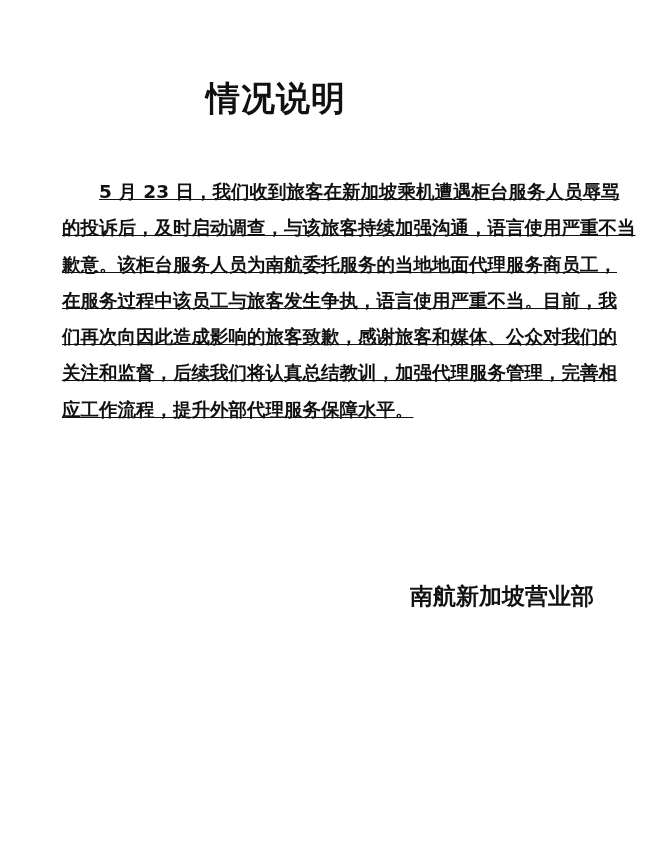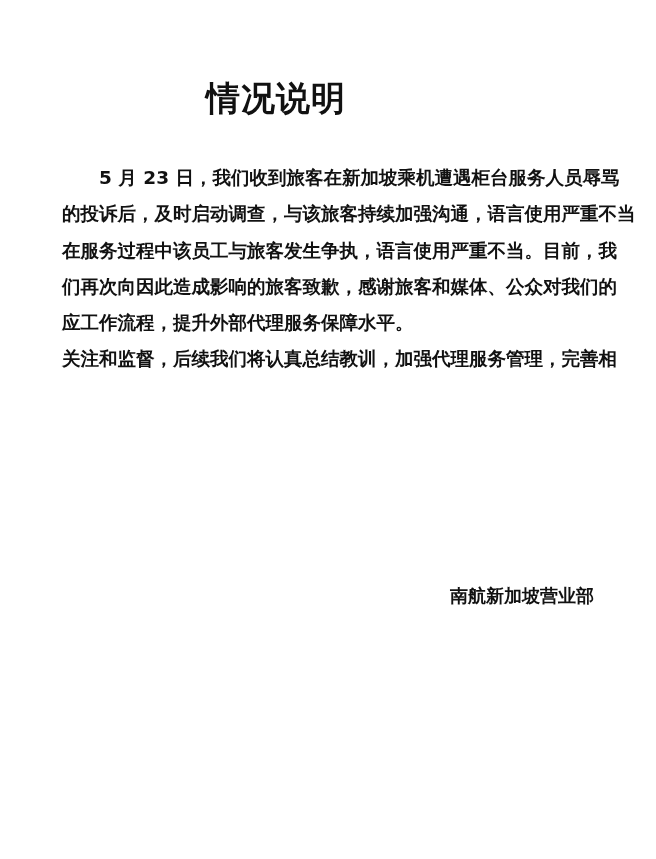--- a/index.html
+++ b/index.html
@@ -21,23 +21,24 @@
       left: 0;
       width: 552px;
       text-align: center;
       font-size: 34px;
       font-weight: bold;
       letter-spacing: 1px;
       line-height: 48px;
     }
     .body-text {
       position: absolute;
-      top: 160px;
+      top: 174px;
       left: 62px;
       width: 536px;
+      text-decoration: underline;
     }
     .line {
       height: 36.3px;
       line-height: 36.3px;
       font-size: 18.5px;
       font-weight: bold;
       white-space: nowrap;
       text-align: justify;
       text-align-last: justify;
     }
@@ -45,37 +46,38 @@
       padding-left: 37px;
     }
     .line.last {
       text-align-last: left;
     }
     .signature {
       position: absolute;
       top: 576px;
       right: 62px;
       text-align: right;
-      font-size: 18px;
+      font-size: 23px;
       font-weight: bold;
     }
     .sig-line {
       line-height: 40px;
       height: 40px;
     }
   </style>
 </head>
 <body>
 
 <div class="title">情况说明</div>
 
 <div class="body-text">
   <div class="line first">5 月 23 日，我们收到旅客在新加坡乘机遭遇柜台服务人员辱骂</div>
   <div class="line">的投诉后，及时启动调查，与该旅客持续加强沟通，语言使用严重不当</div>
+  <div class="line">歉意。该柜台服务人员为南航委托服务的当地地面代理服务商员工，</div>
   <div class="line">在服务过程中该员工与旅客发生争执，语言使用严重不当。目前，我</div>
   <div class="line">们再次向因此造成影响的旅客致歉，感谢旅客和媒体、公众对我们的</div>
+  <div class="line">关注和监督，后续我们将认真总结教训，加强代理服务管理，完善相</div>
   <div class="line last">应工作流程，提升外部代理服务保障水平。</div>
-  <div class="line">关注和监督，后续我们将认真总结教训，加强代理服务管理，完善相</div>
 </div>
 
 <div class="signature">
   <div class="sig-line">南航新加坡营业部</div>
 </div>
 
 </body></html>

